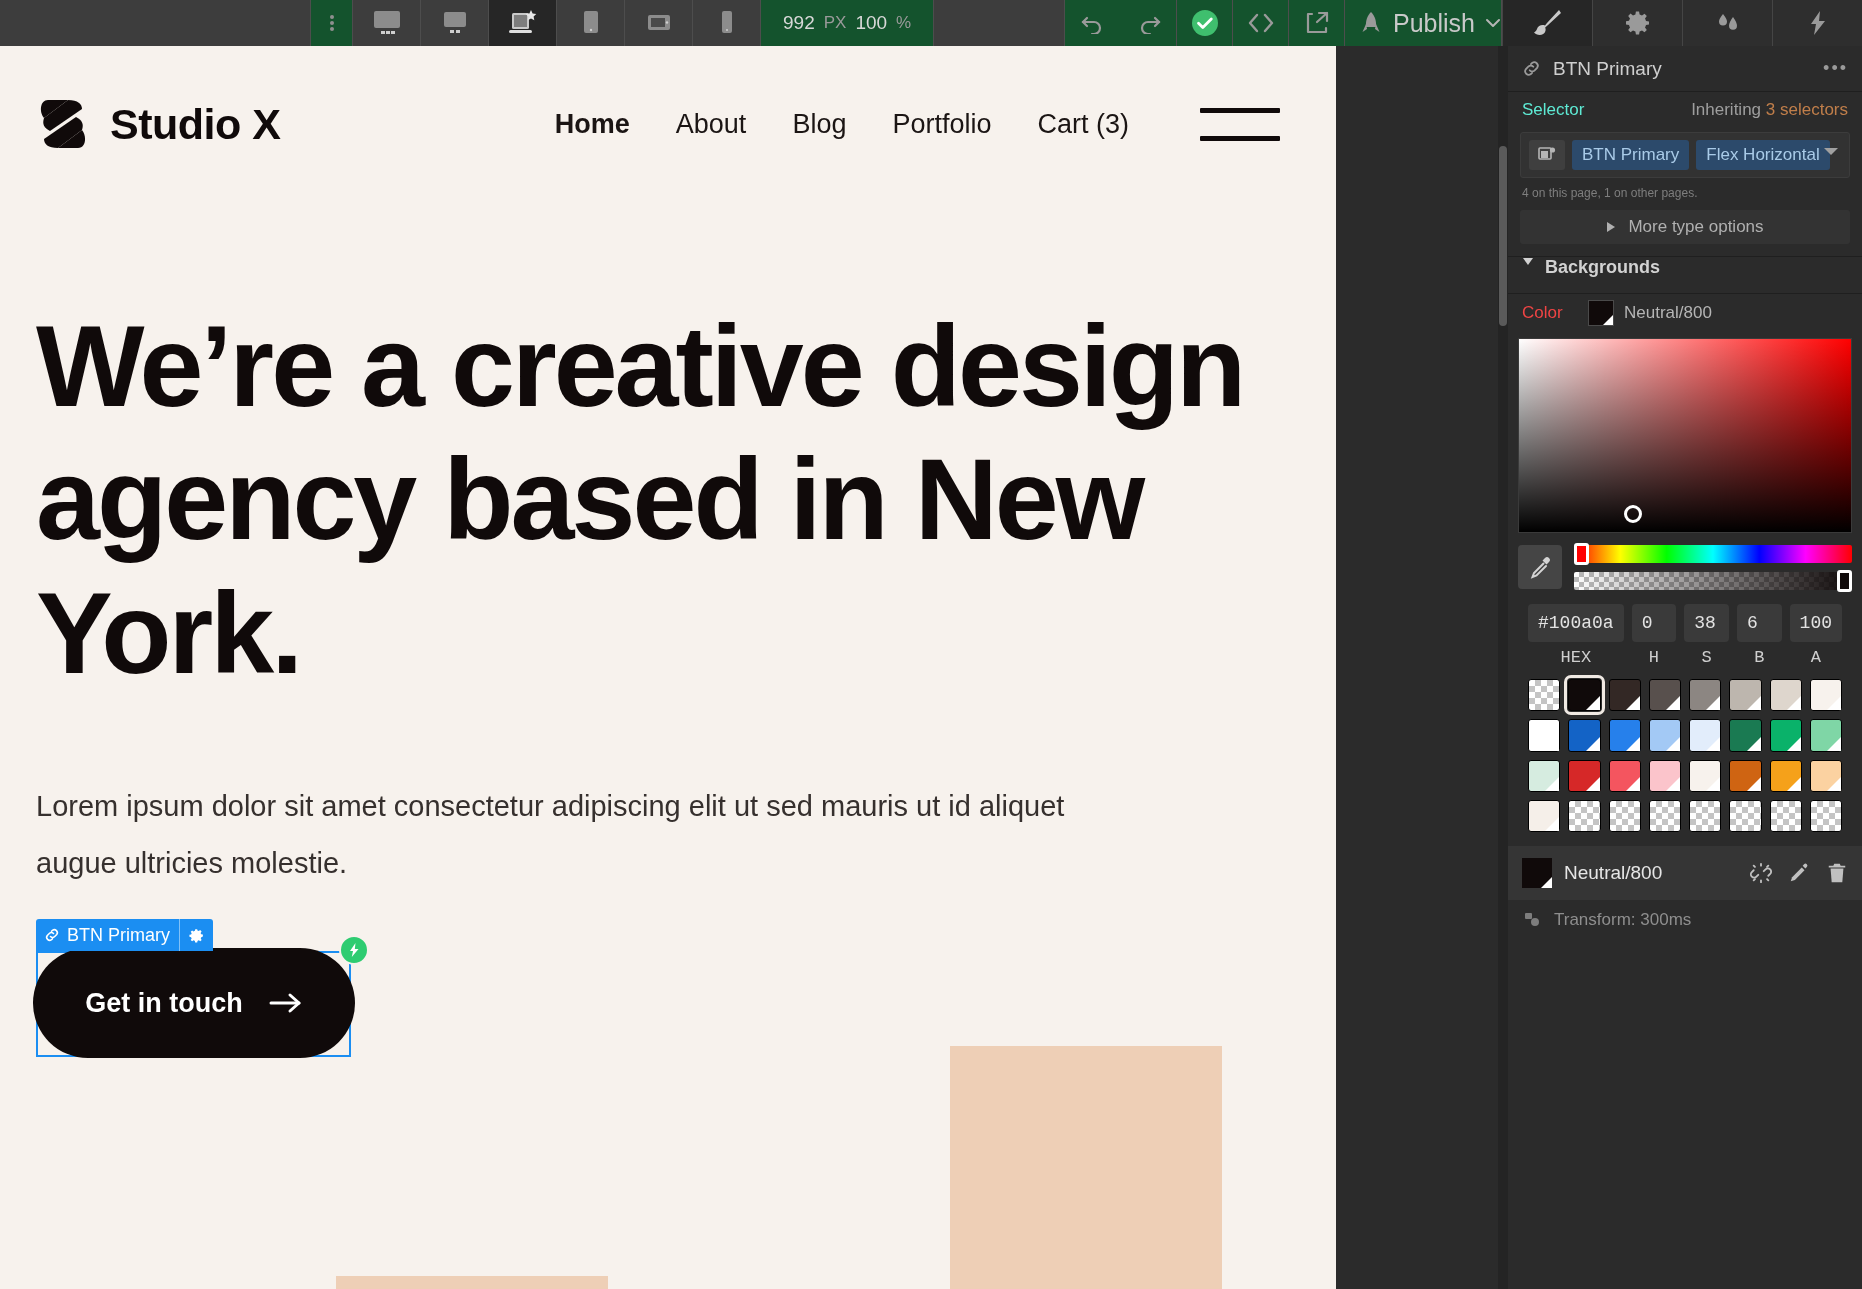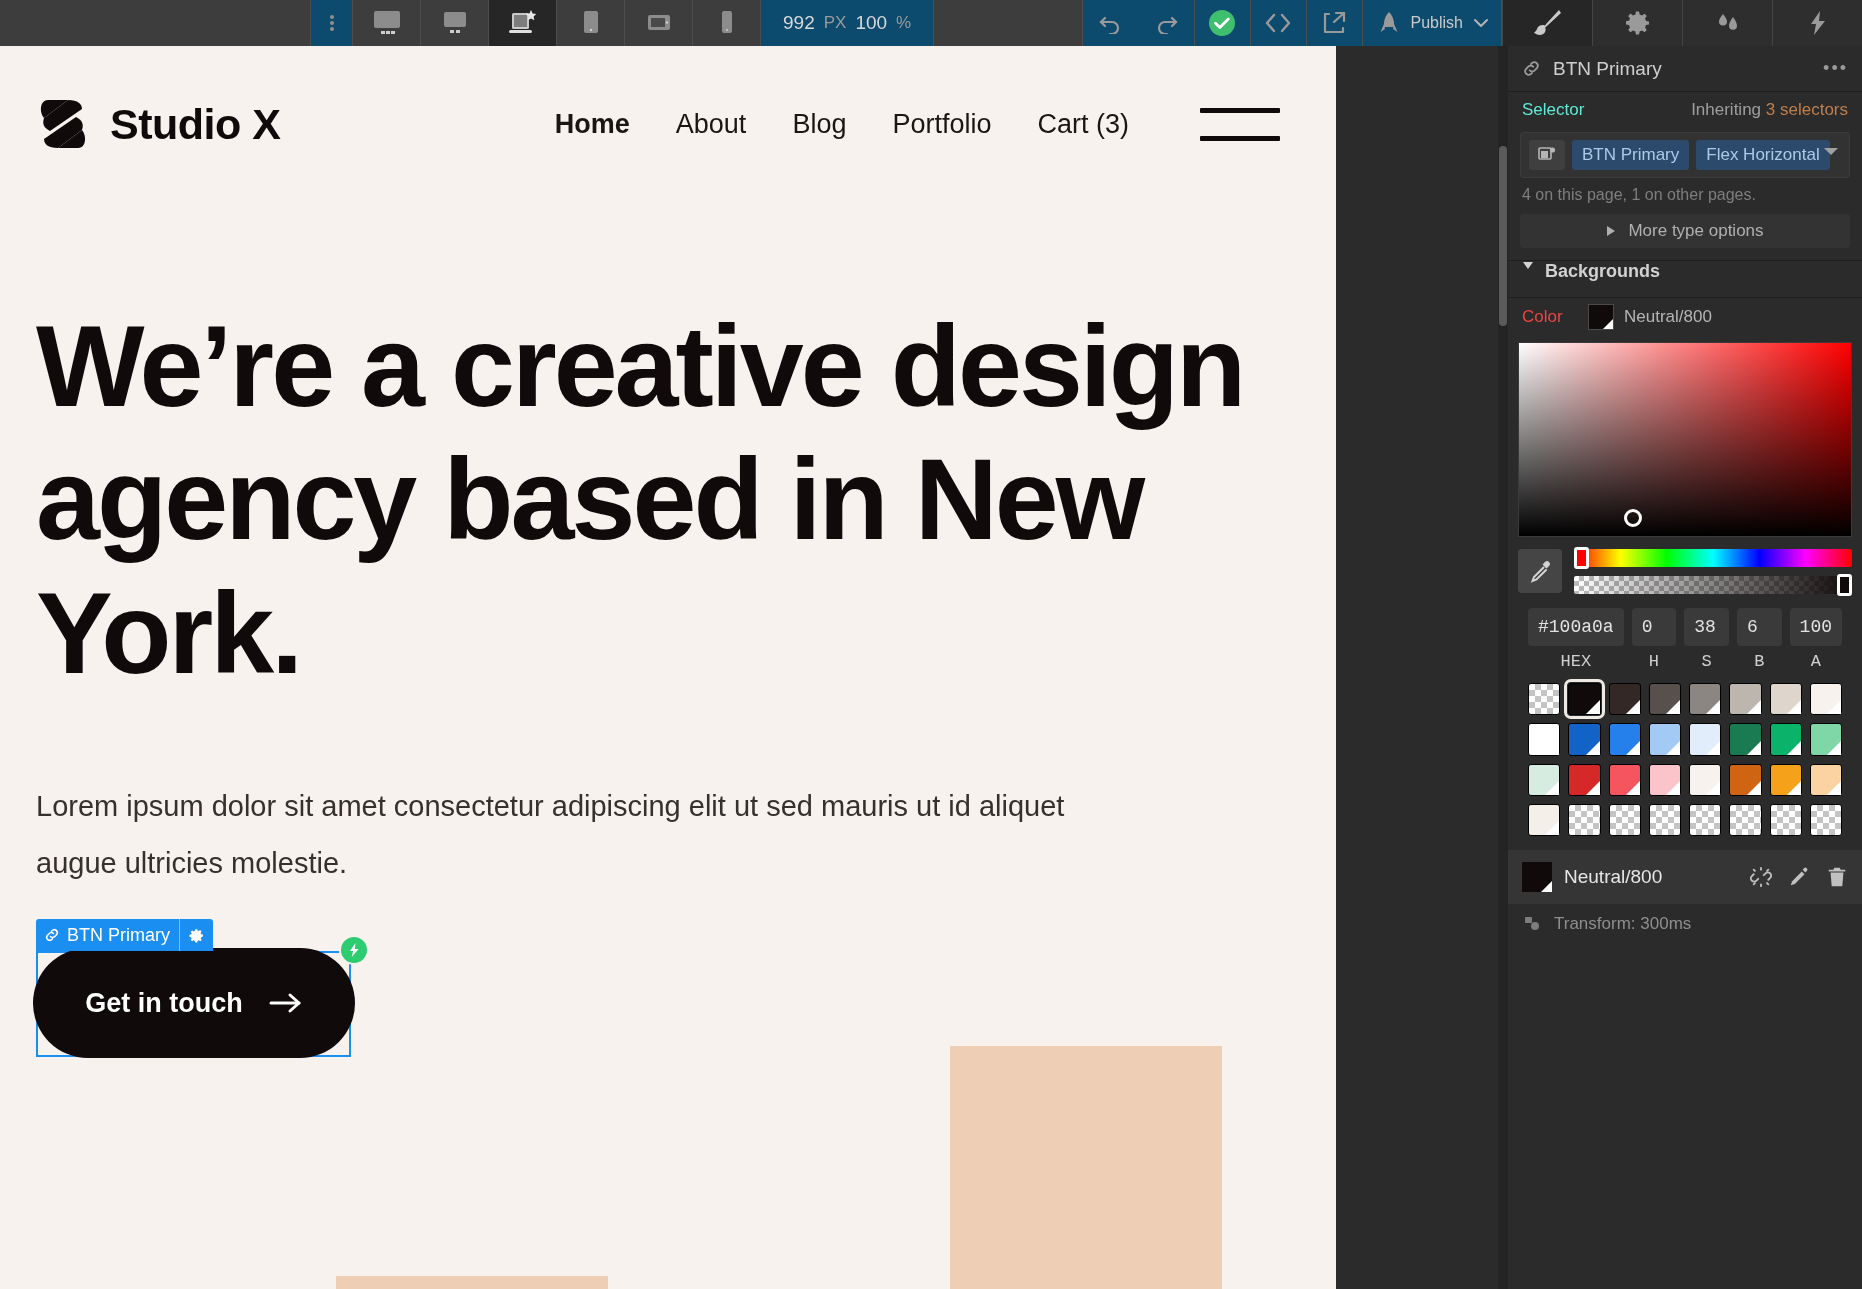--- a/index.html
+++ b/index.html
@@ -8,43 +8,43 @@
     background: #2b2b2b;
     font-family: "Liberation Sans", sans-serif;
     overflow: hidden;
   }
   #app { position: relative; width: 1862px; height: 1289px; }
 
   
   .topbar {
     position: absolute; top: 0; left: 0;
     width: 1862px; height: 46px;
-    background: #0c4a6e;
+    background: #14532d;
     display: flex; align-items: stretch;
   }
   .tb-left-spacer { width: 311px; background:#3d3d3d; border-right:1px solid #4d4d4d;}
   .tb-btn {
     width: 68px; display:flex; align-items:center; justify-content:center;
     border-right:1px solid #4d4d4d; position:relative;
     background:#3d3d3d;
   }
   .tb-btn.active { background:#262626; }
   .tb-dots { width:42px; display:flex; align-items:center; justify-content:center; border-right:1px solid #4d4d4d;}
   .tb-dots span{display:block;width:4px;height:4px;border-radius:50%;background:#8f8f8f;margin:2px 0;}
   .tb-size {
     display:flex; align-items:center; gap:9px; padding:0 22px;
     border-right:1px solid #4d4d4d; color:#d8d8d8; font-size:19px;
   }
   .tb-size .unit { color:#9a9a9a; font-size:17px; }
   .tb-flex { flex:1; border-right:1px solid #4d4d4d; background:#3d3d3d;}
   .tb-icon { width:56px; display:flex;align-items:center;justify-content:center; }
   .tb-sep { border-right:1px solid #4d4d4d; }
   .tb-publish {
-    display:flex; align-items:center; gap:10px; padding:0 12px 0 14px;
-    border-right:1px solid #4d4d4d; color:#c9c9c9; font-size:16px;
+    display:flex; align-items:center; gap:10px; padding:0 0 0 14px;
+    border-right:1px solid #4d4d4d; color:#c9c9c9; font-size:25px;
   }
   .tb-right { display:flex; align-items:stretch; background:#2e2e2e; }
   .tb-right .tb-rbtn{
     width:90px; display:flex;align-items:center;justify-content:center;
     border-left:1px solid #454545;
   }
   .tb-right .tb-rbtn.sel{ background:#262626; border-left:1px solid #454545; }
 
   
   .canvas-wrap{
@@ -145,21 +145,21 @@
   }
   .sel-icon{
     width:36px;height:30px;border-radius:3px;background:#3f3f3f;
     display:flex;align-items:center;justify-content:center;
   }
   .tag{
     background:#2c4a6b; color:#a9cbe8; border-radius:3px;
     padding:5px 10px; font-size:17px;
   }
   .sel-caret{ position:absolute; right:10px; top:14px; color:#a0a0a0;}
-  .sel-note{ padding:8px 14px 2px 14px; color:#7e7e7e; font-size:16px;}
+  .sel-note{ padding:8px 14px 2px 14px; color:#7e7e7e; font-size:12px;}
 
   .more-type{
     margin:8px 12px 0 12px; background:#333333; border-radius:3px;
     height:34px; display:flex; align-items:center; justify-content:center;
     gap:12px; color:#b0b0b0; font-size:17px;
   }
   .sect-head{
     margin-top:12px; border-top:1px solid #1f1f1f; border-bottom:1px solid #1f1f1f;
     height:38px; display:flex; align-items:flex-start; gap:11px; padding:0 14px;
     color:#d2d2d2; font-size:18px; font-weight:700; background:#2b2b2b;

